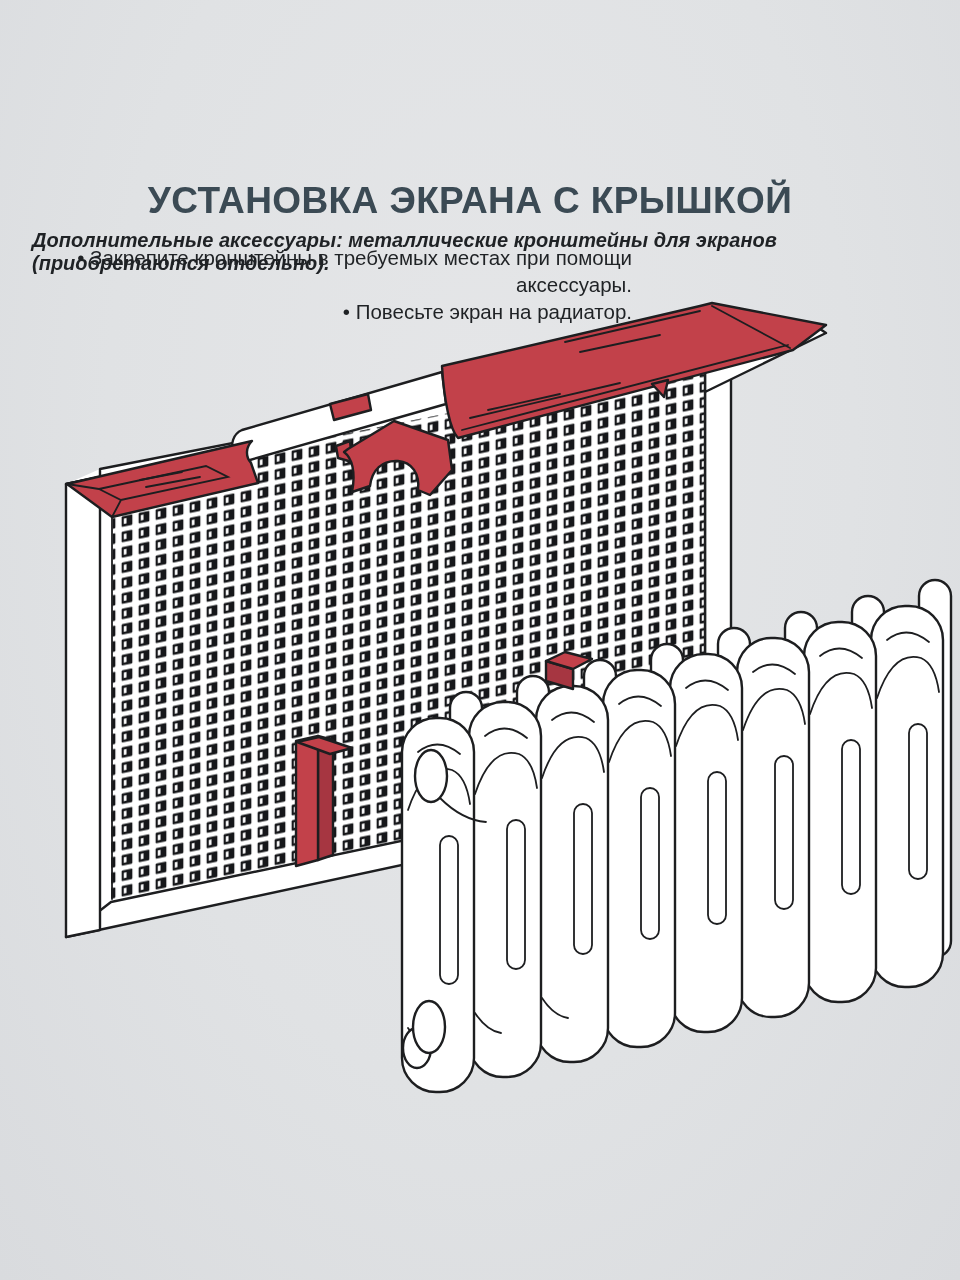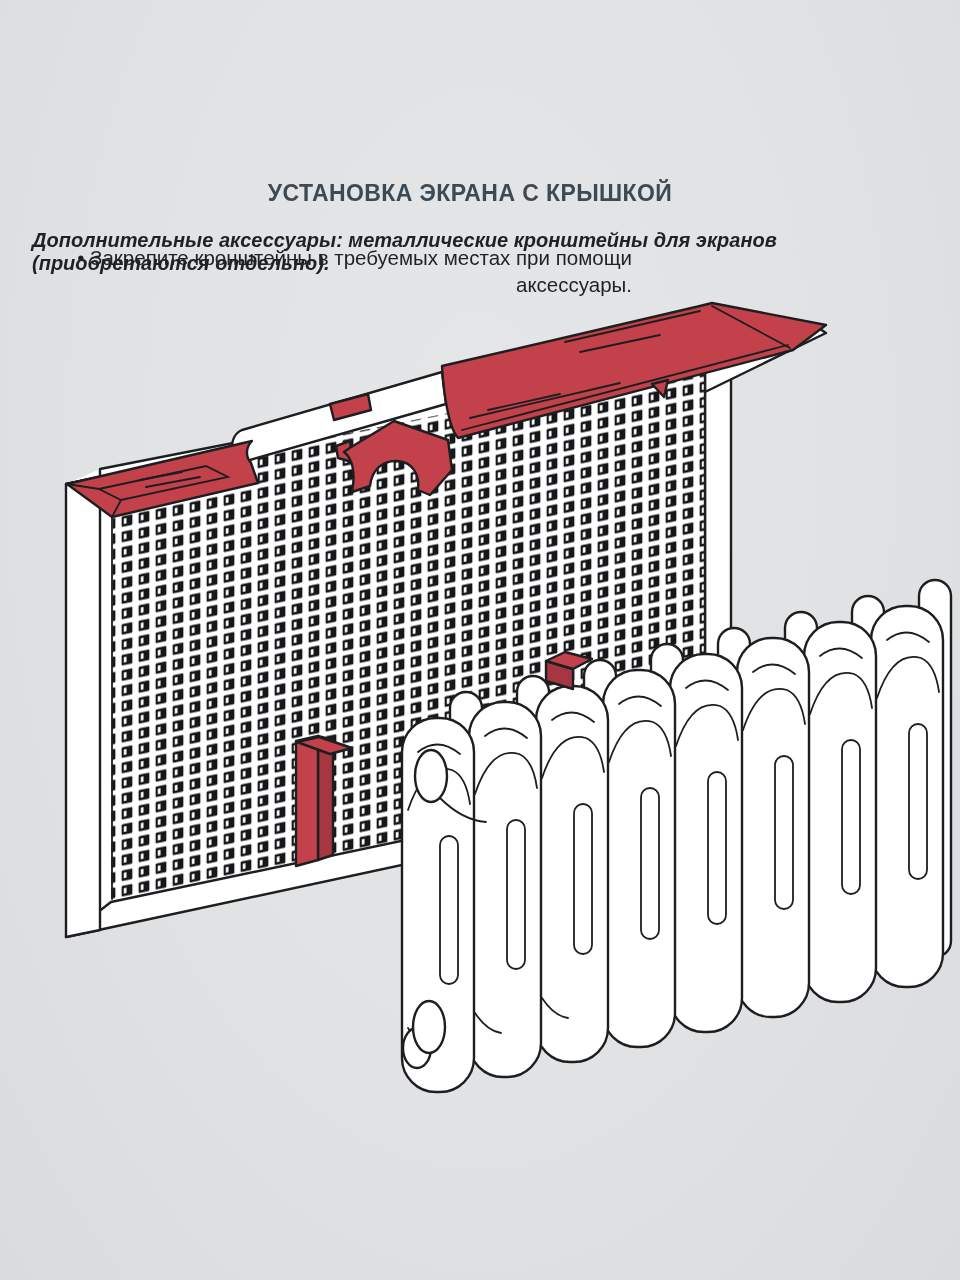--- a/index.html
+++ b/index.html
@@ -14,21 +14,21 @@
   *{box-sizing:border-box}
   html,body{margin:0;padding:0}
   body{
     width:960px;height:1280px;position:relative;overflow:hidden;
     background:radial-gradient(ellipse at 50% 35%, #e5e6e8 0%, var(--background) 55%, #d9dbde 100%);
     font-family:"Liberation Sans", sans-serif;
     color:var(--text);
   }
   .page-title{
     position:absolute;top:180px;left:0;width:940px;text-align:center;
-    font-size:23px;font-weight:700;letter-spacing:.4px;color:var(--title);
+    font-size:37px;font-weight:700;letter-spacing:.4px;color:var(--title);
   }
   .intro-line{
     position:absolute;top:229px;left:32px;width:912px;
     font-size:20px;font-style:italic;font-weight:600;color:var(--text);
   }
   .instructions{
     position:absolute;top:244px;left:32px;width:600px;
     font-size:20.5px;line-height:27px;color:var(--text);text-align:right;
   }
   .instr-item{padding-left:15px;text-indent:-15px}
@@ -41,20 +41,21 @@
   .ln2{fill:none;stroke:var(--line);stroke-width:2.4;stroke-linejoin:round}
 </style>
 </head>
 <body>
 
 <div class="page-title">УСТАНОВКА ЭКРАНА С КРЫШКОЙ</div>
 <div class="intro-line">Дополнительные аксессуары: металлические кронштейны для экранов (приобретаются отдельно).</div>
 
 <div class="instructions">
   <div class="instr-item"><span>•</span> <span>Закрепите кронштейны в требуемых местах при помощи</span><br><span>аксессуары.</span></div>
+  <div class="instr-item"><span>•</span> <span>Повесьте экран на радиатор.</span></div>
 </div>
 
 <svg class="diagram" viewBox="0 0 960 1280" xmlns="http://www.w3.org/2000/svg">
   <defs>
     <pattern id="perf" width="17" height="15.4" patternUnits="userSpaceOnUse" patternTransform="skewY(-11.6)">
       <rect x="2.6" y="2.4" width="10.8" height="10.6" rx="1" fill="var(--perforation,#16171a)"></rect>
       <rect x="4.8" y="5" width="2.7" height="5.4" fill="#ffffff"></rect>
     </pattern>
   </defs>
 

